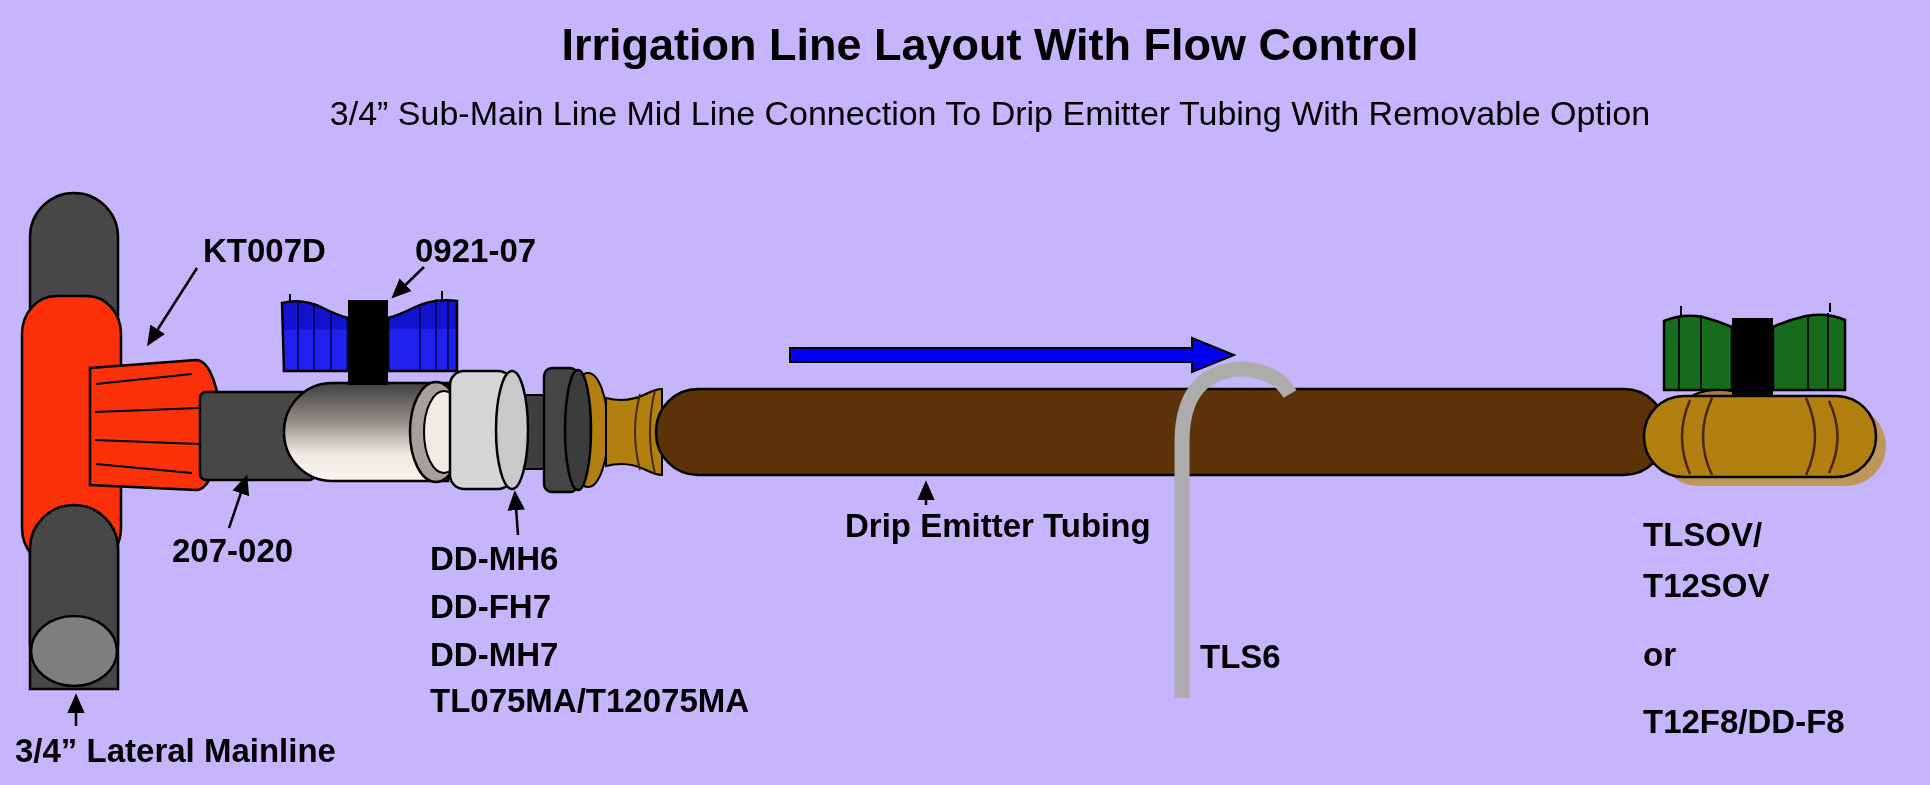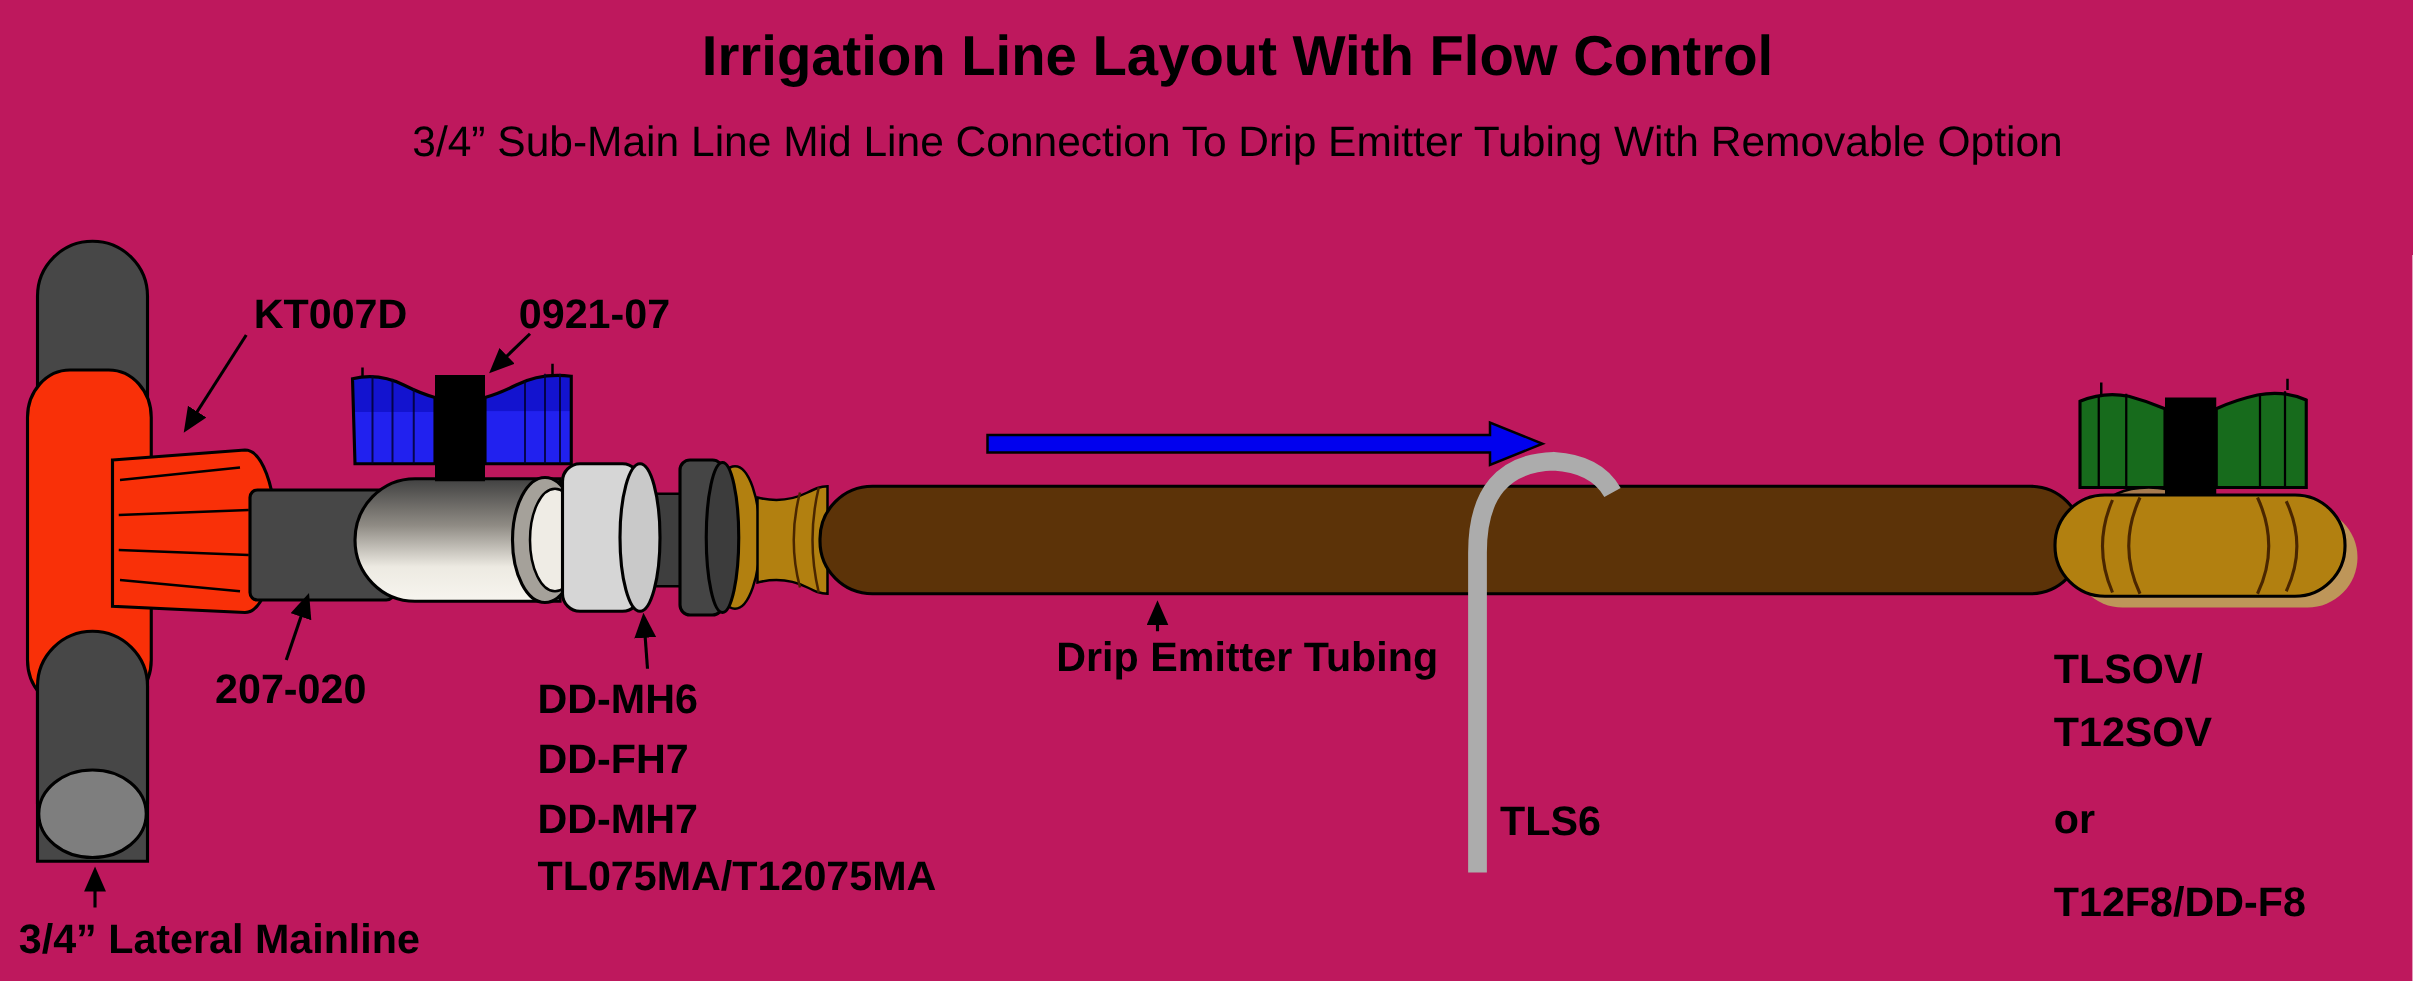--- a/index.html
+++ b/index.html
@@ -1,16 +1,16 @@
 <!DOCTYPE html>
 <html><head>
 <meta charset="utf-8">
 <style>
   html,body{margin:0;padding:0;background:#ffffff;}
-  #stage{position:relative;width:1930px;height:785px;background:#be185d;overflow:hidden;
+  #stage{position:relative;width:1930px;height:785px;background:#c4b5fd;overflow:hidden;
          font-family:"Liberation Sans", sans-serif;}
   svg{position:absolute;left:0;top:0;}
   text{fill:#000;}
   .title{font-size:45px;font-weight:700;}
   .subtitle{font-size:34px;font-weight:400;}
   .lbl{font-size:33px;font-weight:700;}
 </style>
 </head>
 <body>
 

